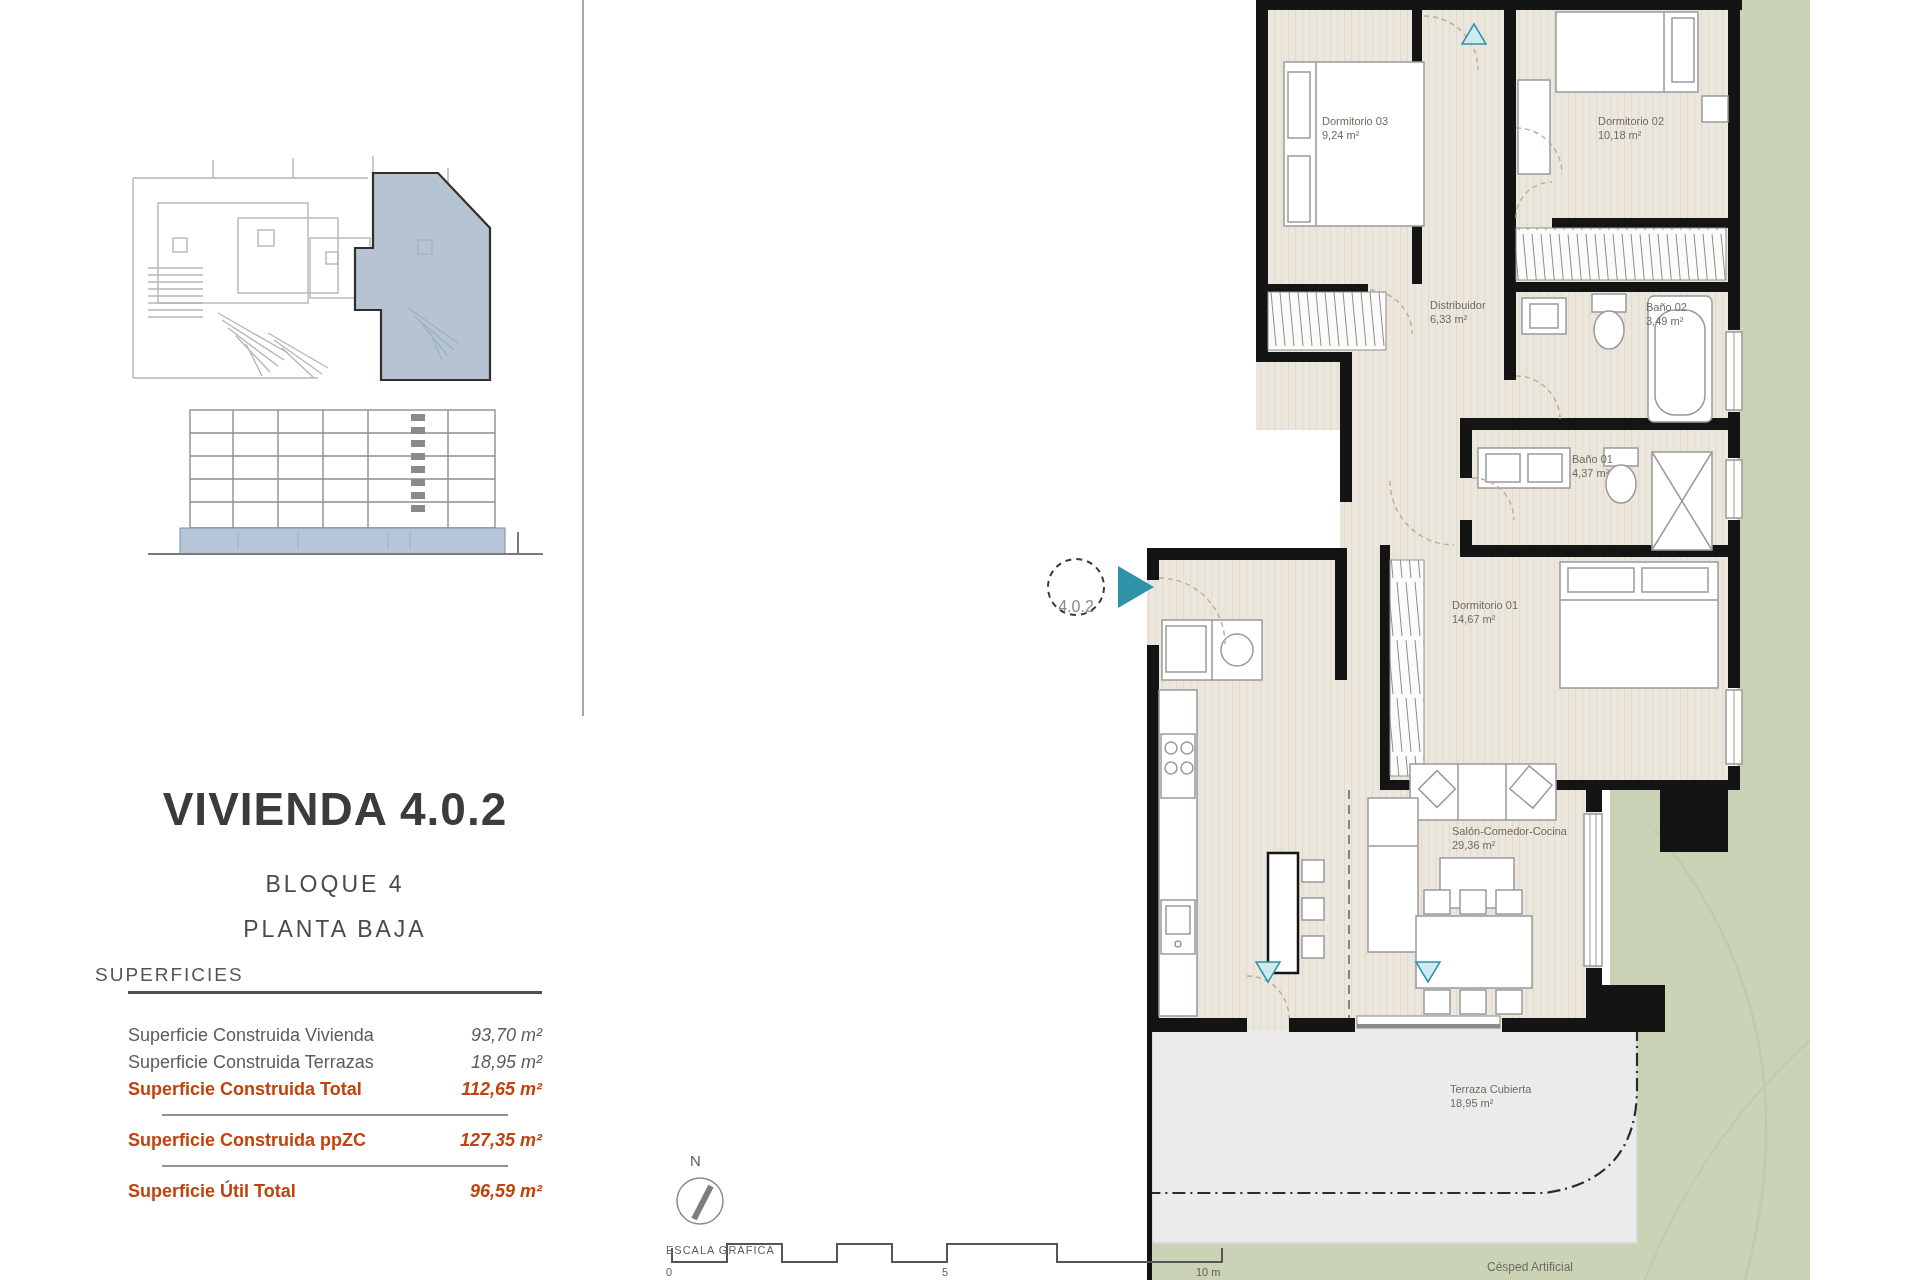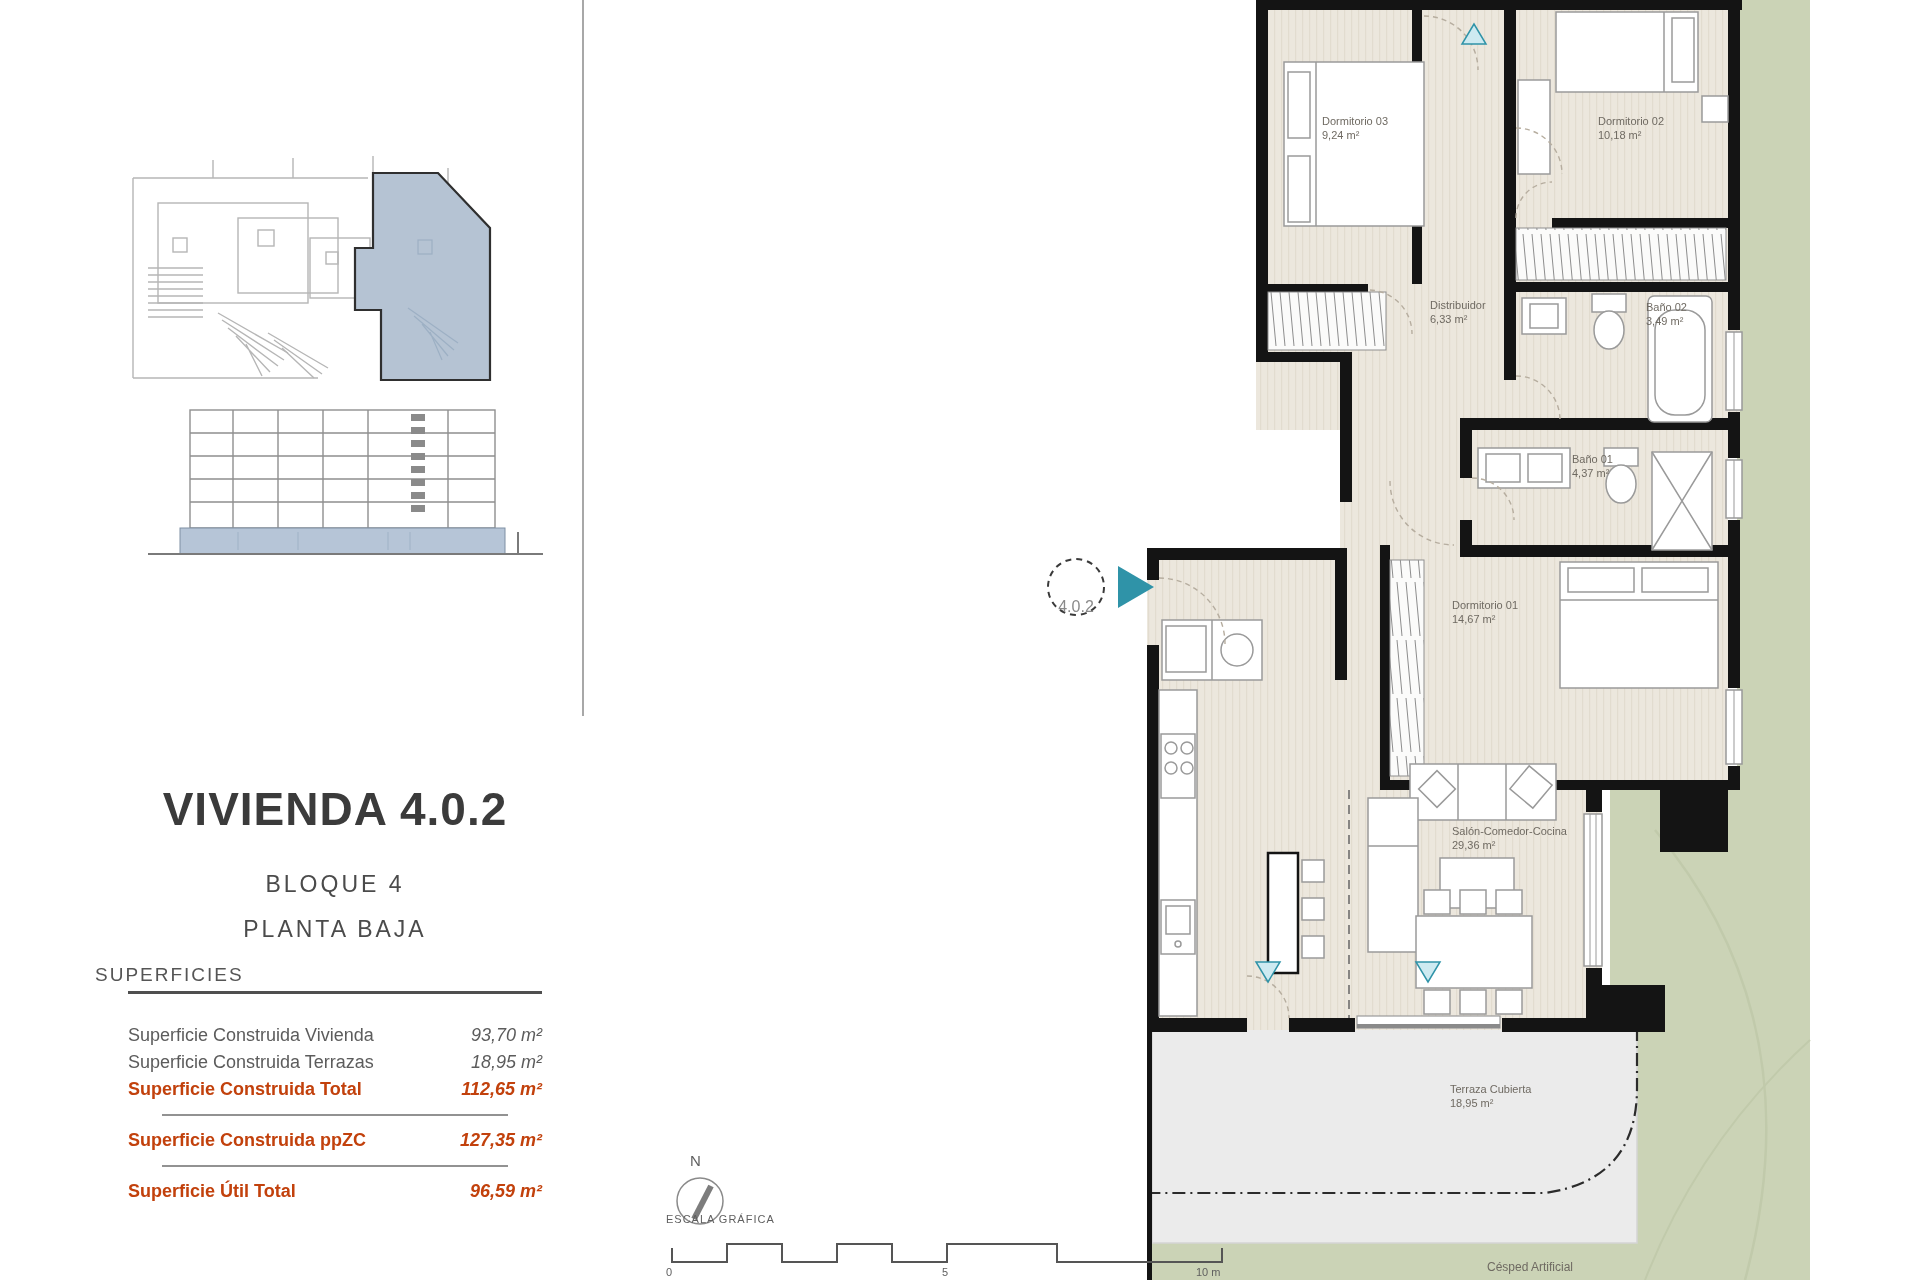--- a/index.html
+++ b/index.html
@@ -360,18 +360,18 @@
     <span>Terraza Cubierta</span>
     <span>18,95 m²</span>
   </div>
   <div class="rlabel" style="left:1487px;top:1260px;font-size:12px;">
     <span>Césped Artificial</span>
   </div>
 
   <div class="marker-text" style="left:1048px;top:598px;width:56px;">4.0.2</div>
 
   <div class="foot" style="left:690px;top:1152px;font-size:15px;">N</div>
-  <div class="foot" style="left:666px;top:1213px;letter-spacing:1px;">ESCALA GRÁFICA</div>
+  <div class="foot" style="left:666px;top:1244px;letter-spacing:1px;">ESCALA GRÁFICA</div>
   <div class="foot" style="left:666px;top:1266px;">0</div>
   <div class="foot" style="left:942px;top:1266px;">5</div>
   <div class="foot" style="left:1196px;top:1266px;">10 m</div>
 
 </div>
 
 </body></html>

